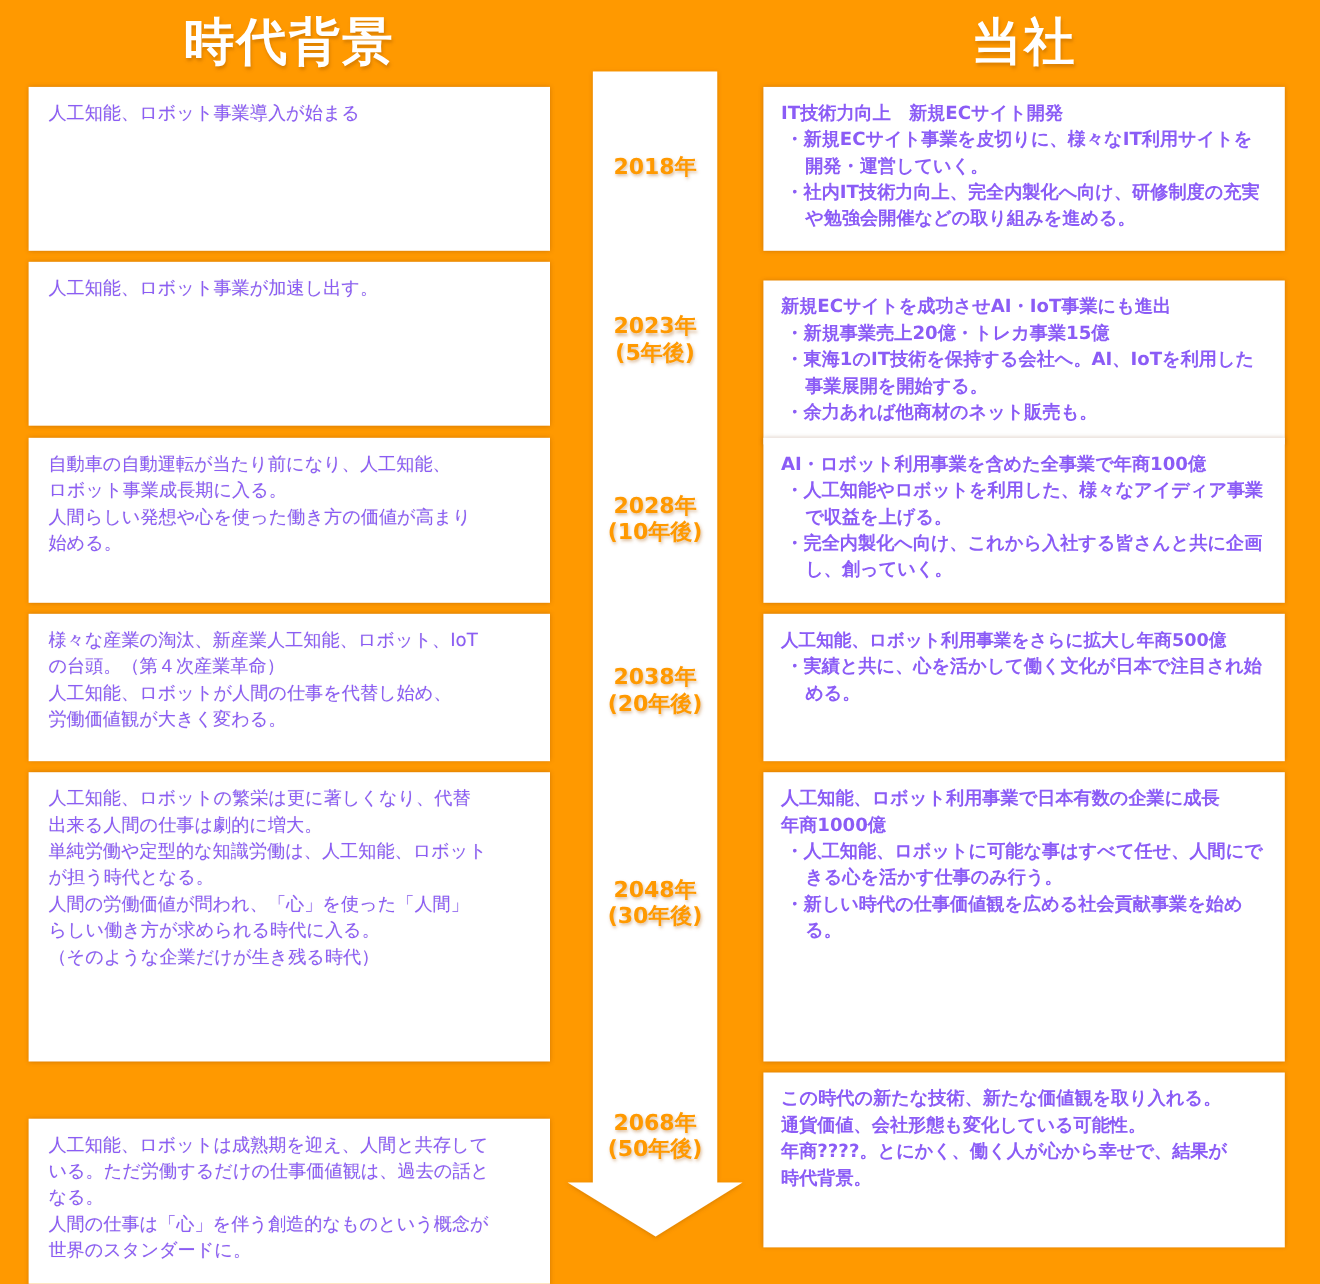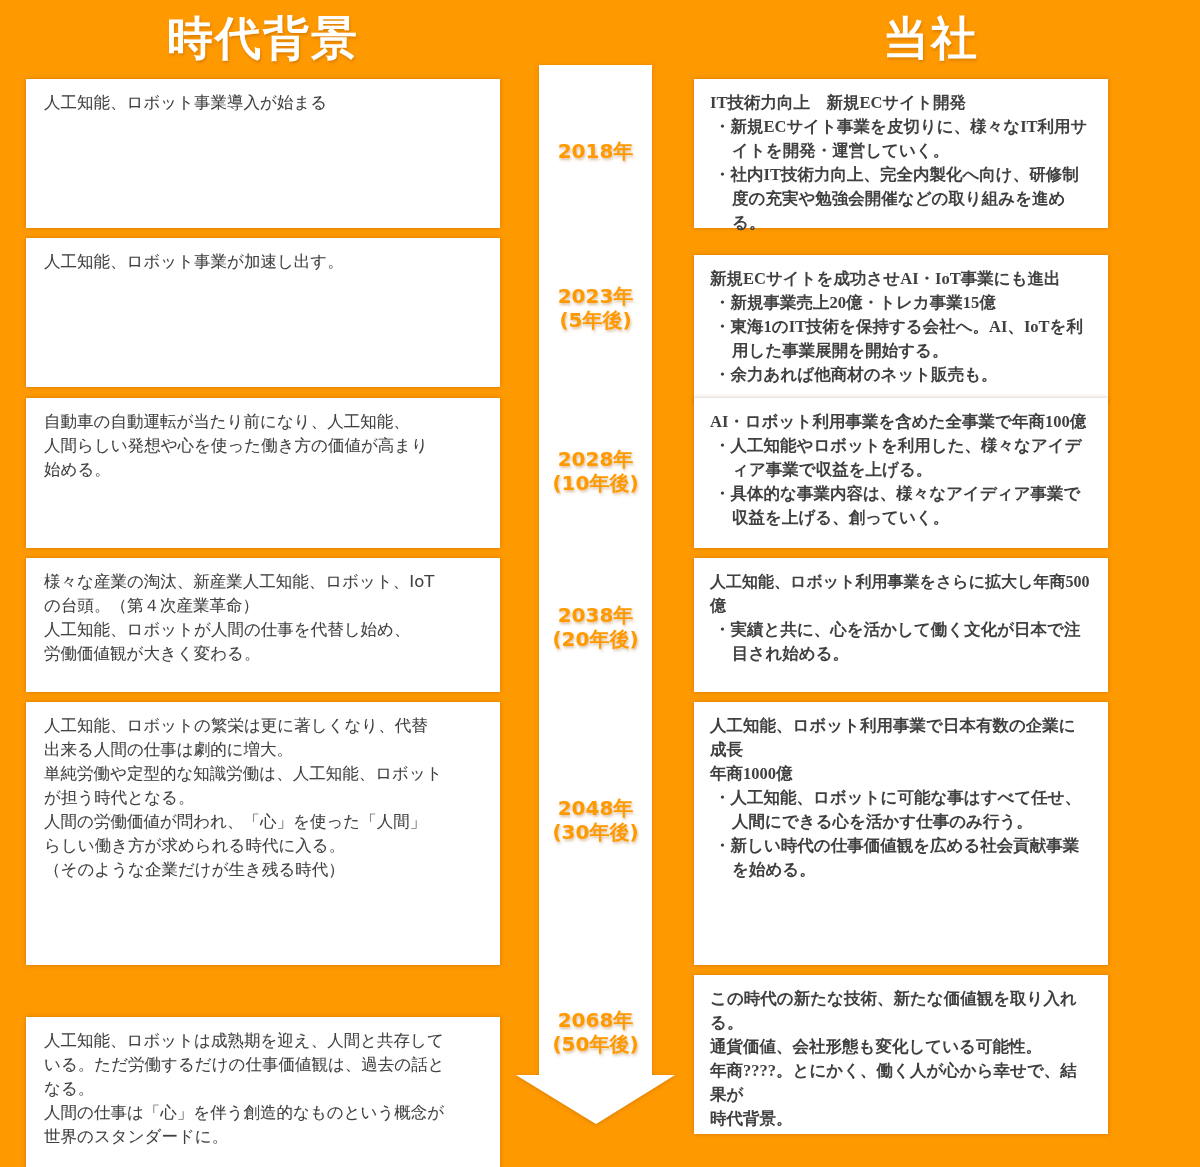--- a/index.html
+++ b/index.html
@@ -11,24 +11,24 @@
     position:absolute; top:8px; height:60px; color:#fff; font-weight:bold;
     font-size:46px; line-height:60px; text-align:center; letter-spacing:2px;
     text-shadow: 1px 2px 3px rgba(150,80,0,0.35);
   }
   #title-left { left:26px; width:474px; }
   #title-right { left:694px; width:474px; }
 
   .card {
     position:absolute; background:#fff; box-sizing:border-box;
     box-shadow: 0 0 4px rgba(120,60,20,0.35);
-    color:#404040; font-size:16.5px; line-height:24px;
+    color:#8b5cf6; font-size:16.5px; line-height:24px;
   }
   .card.left { left:26px; width:474px; padding:12px 18px; }
-  .card.right { left:694px; width:414px; padding:12px 16px; font-weight:bold;font-family:Liberation Serif, serif; }
+  .card.right { left:694px; width:474px; padding:12px 16px; font-weight:bold; }
   .card .line { display:block; white-space:pre-wrap; text-shadow:0 0 1px rgba(0,0,0,0.15); }
   .card.right .heading { display:block; font-weight:bold; }
   .card.right .bullet { display:block; padding-left:22px; text-indent:-18px; }
 
   #arrow-svg { position:absolute; left:0; top:0; }
 
   .year {
     position:absolute; left:539px; width:113px; text-align:center;
     color:#FF9900; font-weight:bold; font-size:20px; line-height:24px;
     text-shadow: 1px 2px 3px rgba(180,110,40,0.45);
@@ -70,31 +70,32 @@
 </div>
 <div class="card right" style="top:238px;height:149px;margin-top:17px;">
   <span class="heading">新規ECサイトを成功させAI・IoT事業にも進出</span>
   <span class="bullet">・新規事業売上20億・トレカ事業15億</span>
   <span class="bullet">・東海1のIT技術を保持する会社へ。AI、IoTを利用した事業展開を開始する。</span>
   <span class="bullet">・余力あれば他商材のネット販売も。</span>
 </div>
 
 <div class="card left" style="top:398px;height:150px;">
   <span class="line">自動車の自動運転が当たり前になり、人工知能、</span>
+  <span class="line">ロボット事業成長期に入る。</span>
   <span class="line">人間らしい発想や心を使った働き方の価値が高まり</span>
   <span class="line">始める。</span>
 </div>
 <div class="year" style="top:447px;">
   <div>2028年</div>
   <div>(10年後)</div>
 </div>
 <div class="card right" style="top:398px;height:150px;">
   <span class="heading">AI・ロボット利用事業を含めた全事業で年商100億</span>
   <span class="bullet">・人工知能やロボットを利用した、様々なアイディア事業で収益を上げる。</span>
-  <span class="bullet">・具体的な事業内容は、様々なアイディア事業で収益を上げる、創っていく。</span>
+  <span class="bullet">・完全内製化へ向け、これから入社する皆さんと共に企画し、創っていく。</span>
 </div>
 
 <div class="card left" style="top:558px;height:134px;">
   <span class="line">様々な産業の淘汰、新産業人工知能、ロボット、IoT</span>
   <span class="line">の台頭。（第４次産業革命）</span>
   <span class="line">人工知能、ロボットが人間の仕事を代替し始め、</span>
   <span class="line">労働価値観が大きく変わる。</span>
 </div>
 <div class="year" style="top:603px;">
   <div>2038年</div>

